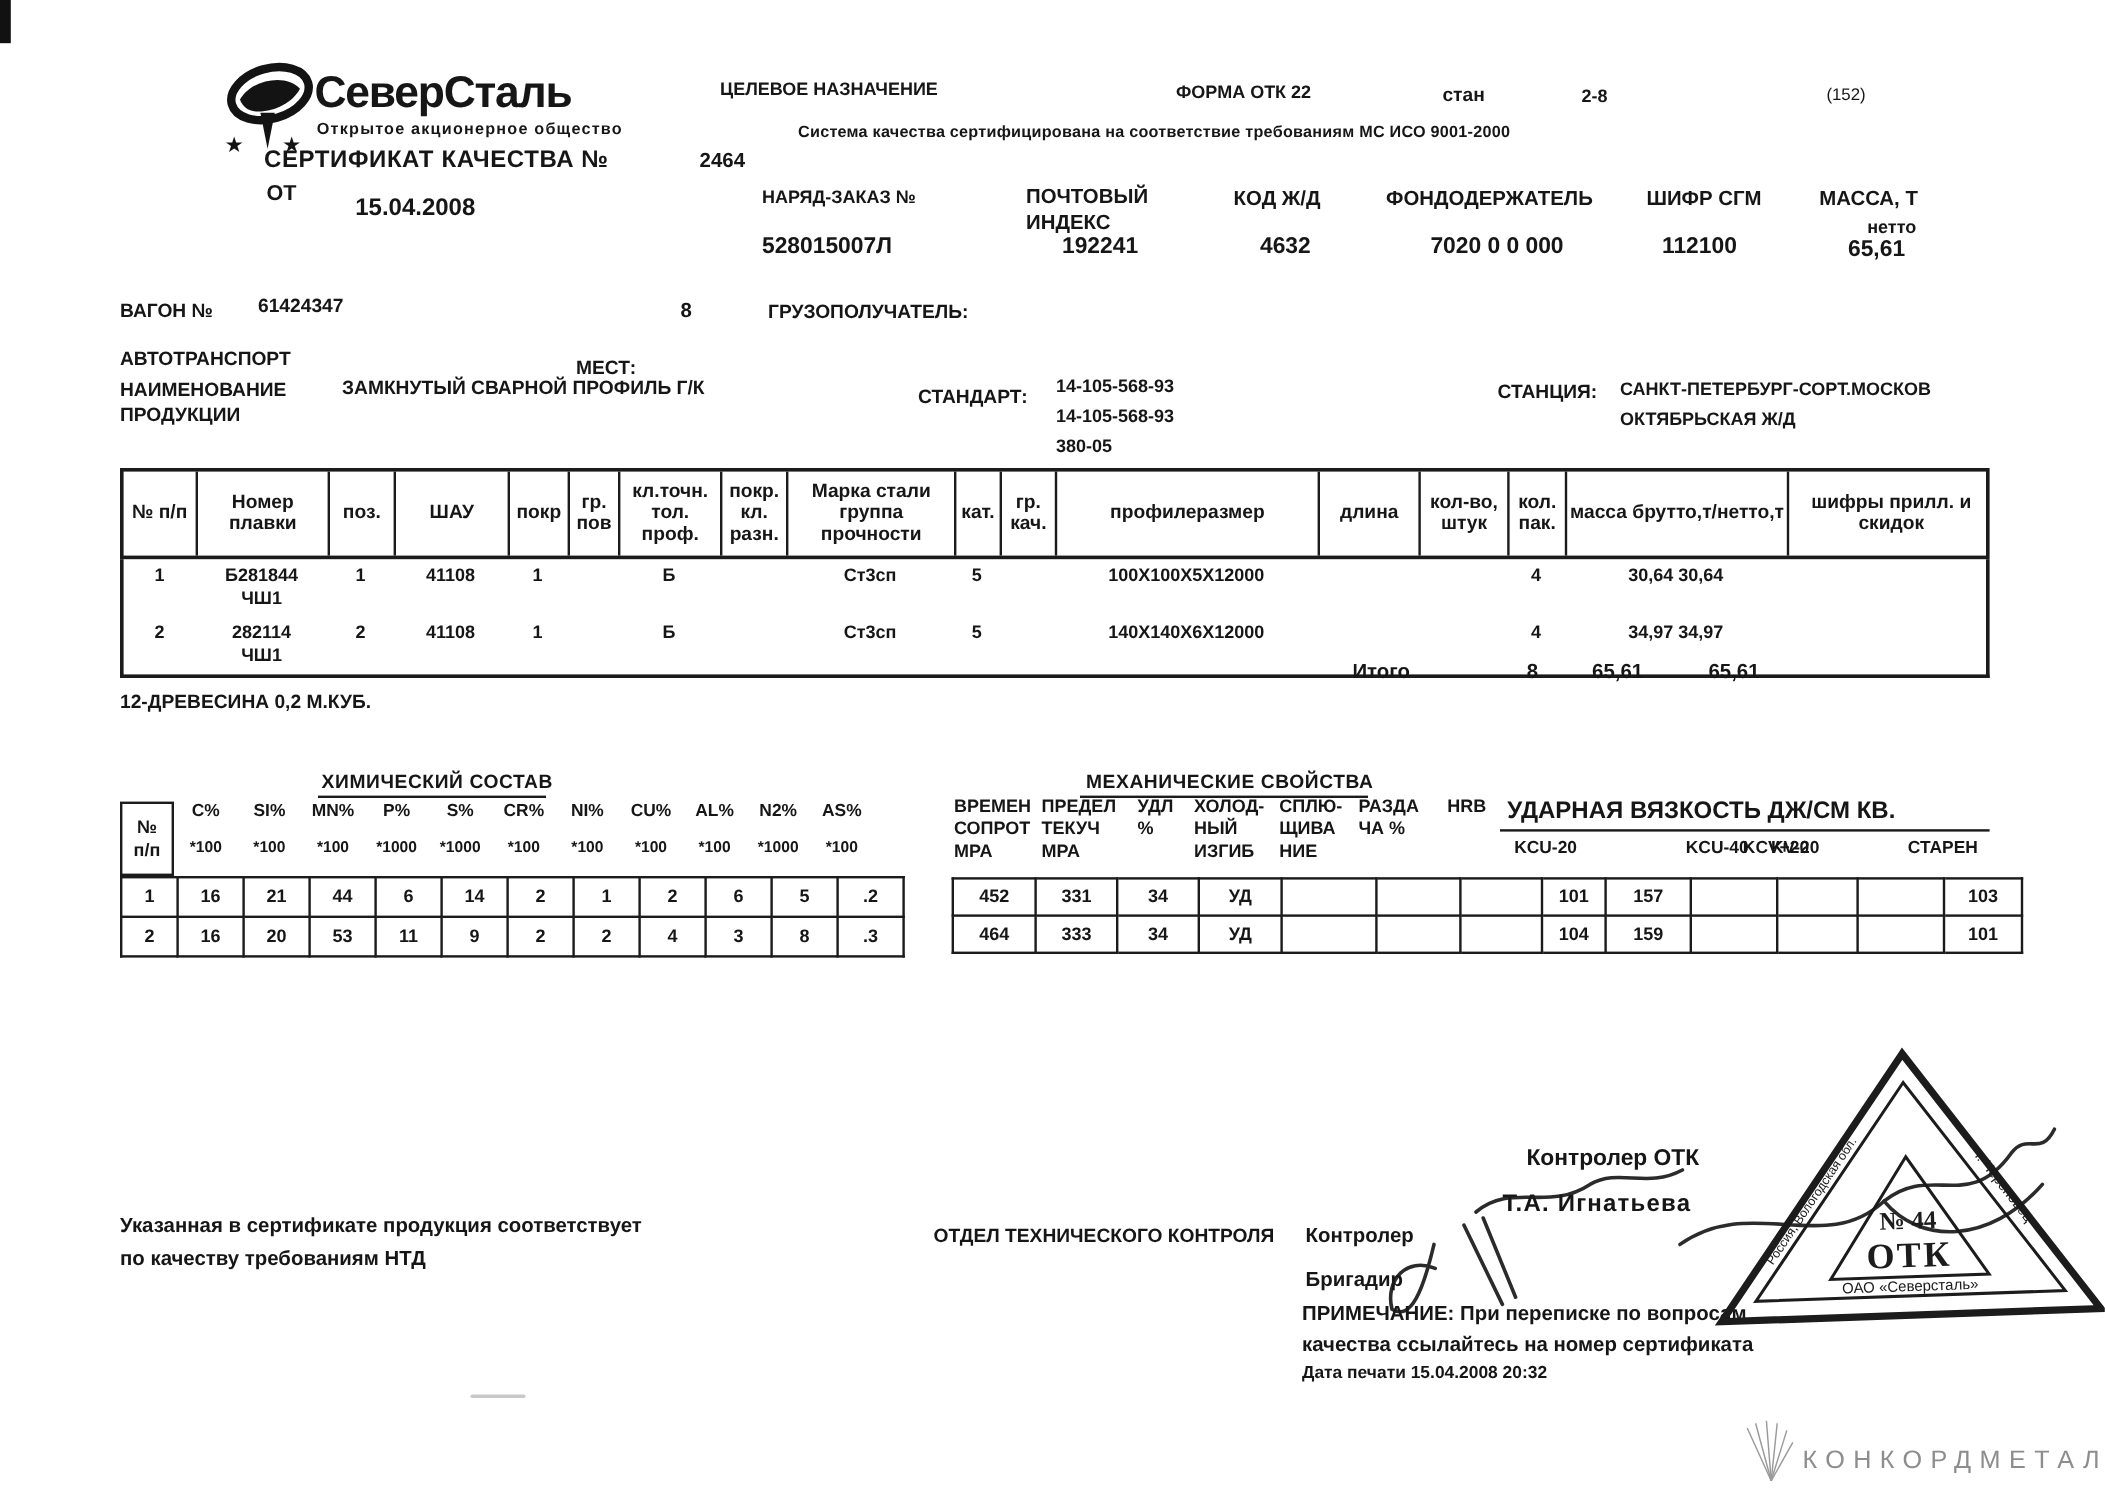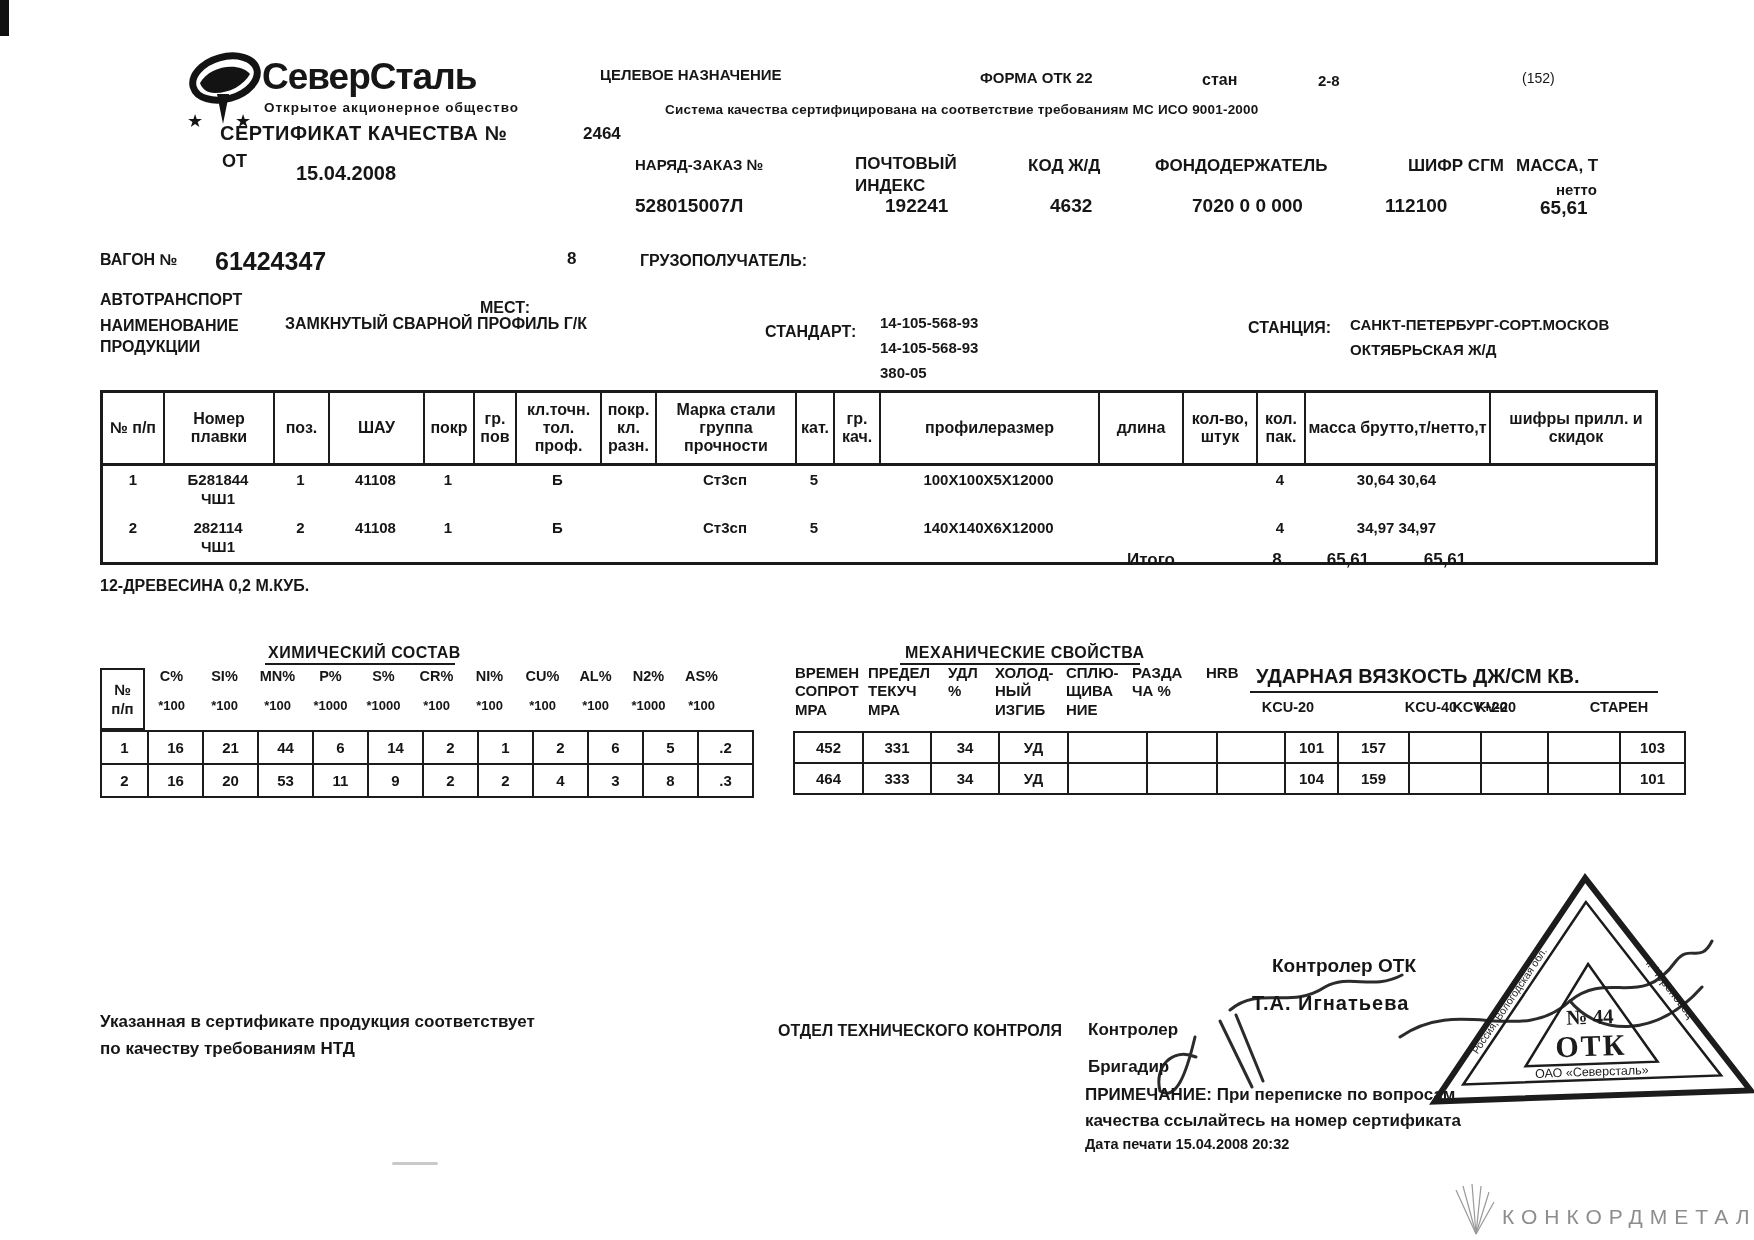--- a/index.html
+++ b/index.html
@@ -103,28 +103,28 @@
 <div class="abs cert-date">15.04.2008</div>
 
 <div class="abs lbl" style="left:635px;top:155px;font-size:15px;">НАРЯД-ЗАКАЗ №</div>
 <div class="abs val" style="left:635px;top:195px;font-size:19px;">528015007Л</div>
 <div class="abs lbl" style="left:855px;top:153px;width:120px;font-size:17px;">ПОЧТОВЫЙ ИНДЕКС</div>
 <div class="abs val" style="left:885px;top:195px;font-size:19px;">192241</div>
 <div class="abs lbl" style="left:1028px;top:155px;font-size:17px;">КОД Ж/Д</div>
 <div class="abs val" style="left:1050px;top:195px;font-size:19px;">4632</div>
 <div class="abs lbl" style="left:1155px;top:155px;font-size:17px;">ФОНДОДЕРЖАТЕЛЬ</div>
 <div class="abs val" style="left:1192px;top:195px;font-size:19px;">7020 0 0 000</div>
-<div class="abs lbl" style="left:1372px;top:155px;font-size:17px;margin-left:36px;">ШИФР СГМ</div>
+<div class="abs lbl" style="left:1372px;top:155px;font-size:17px;">ШИФР СГМ</div>
 <div class="abs val" style="left:1385px;top:195px;font-size:19px;">112100</div>
 <div class="abs lbl" style="left:1516px;top:155px;font-size:17px;">МАССА, Т</div>
 <div class="abs lbl" style="left:1556px;top:180px;font-size:15px;">нетто</div>
 <div class="abs val" style="left:1540px;top:197px;font-size:19px;">65,61</div>
 
 <div class="abs lbl" style="left:100px;top:250px;">ВАГОН №</div>
-<div class="abs val" style="left:215px;top:247px;font-size:25px;">61424347</div>
+<div class="abs val" style="left:215px;top:247px;font-size:16px;">61424347</div>
 <div class="abs lbl" style="left:480px;top:250px;margin-top:48px;">МЕСТ:</div>
 <div class="abs val" style="left:567px;top:249px;font-size:17px;">8</div>
 <div class="abs lbl" style="left:640px;top:251px;">ГРУЗОПОЛУЧАТЕЛЬ:</div>
 <div class="abs lbl" style="left:100px;top:290px;">АВТОТРАНСПОРТ</div>
 <div class="abs lbl" style="left:100px;top:316px;width:175px;">НАИМЕНОВАНИЕ ПРОДУКЦИИ</div>
 <div class="abs lbl" style="left:285px;top:314px;">ЗАМКНУТЫЙ СВАРНОЙ ПРОФИЛЬ Г/К</div>
 <div class="abs lbl" style="left:765px;top:322px;">СТАНДАРТ:</div>
 <div class="abs lbl" style="left:880px;top:313px;font-size:15px;">14-105-568-93</div>
 <div class="abs lbl" style="left:880px;top:338px;font-size:15px;">14-105-568-93</div>
 <div class="abs lbl" style="left:880px;top:363px;font-size:15px;">380-05</div>

